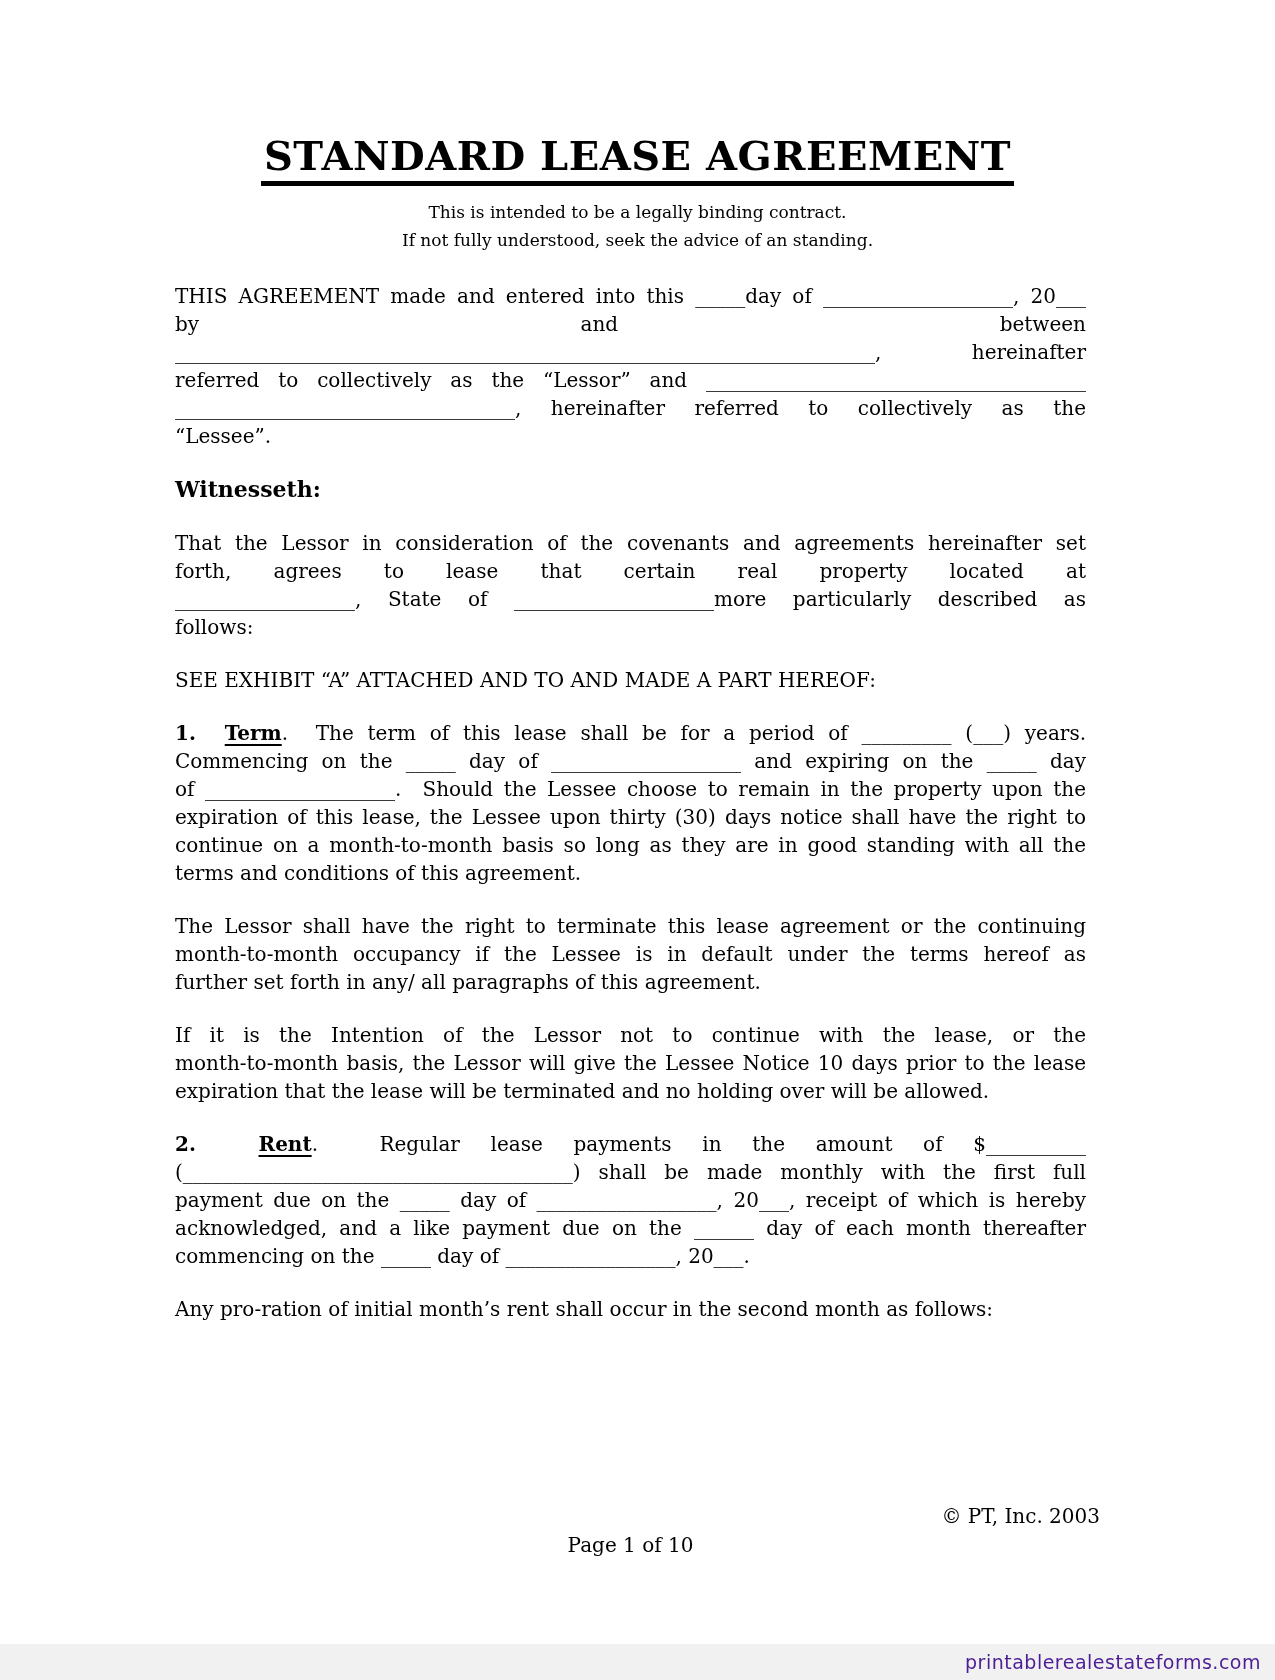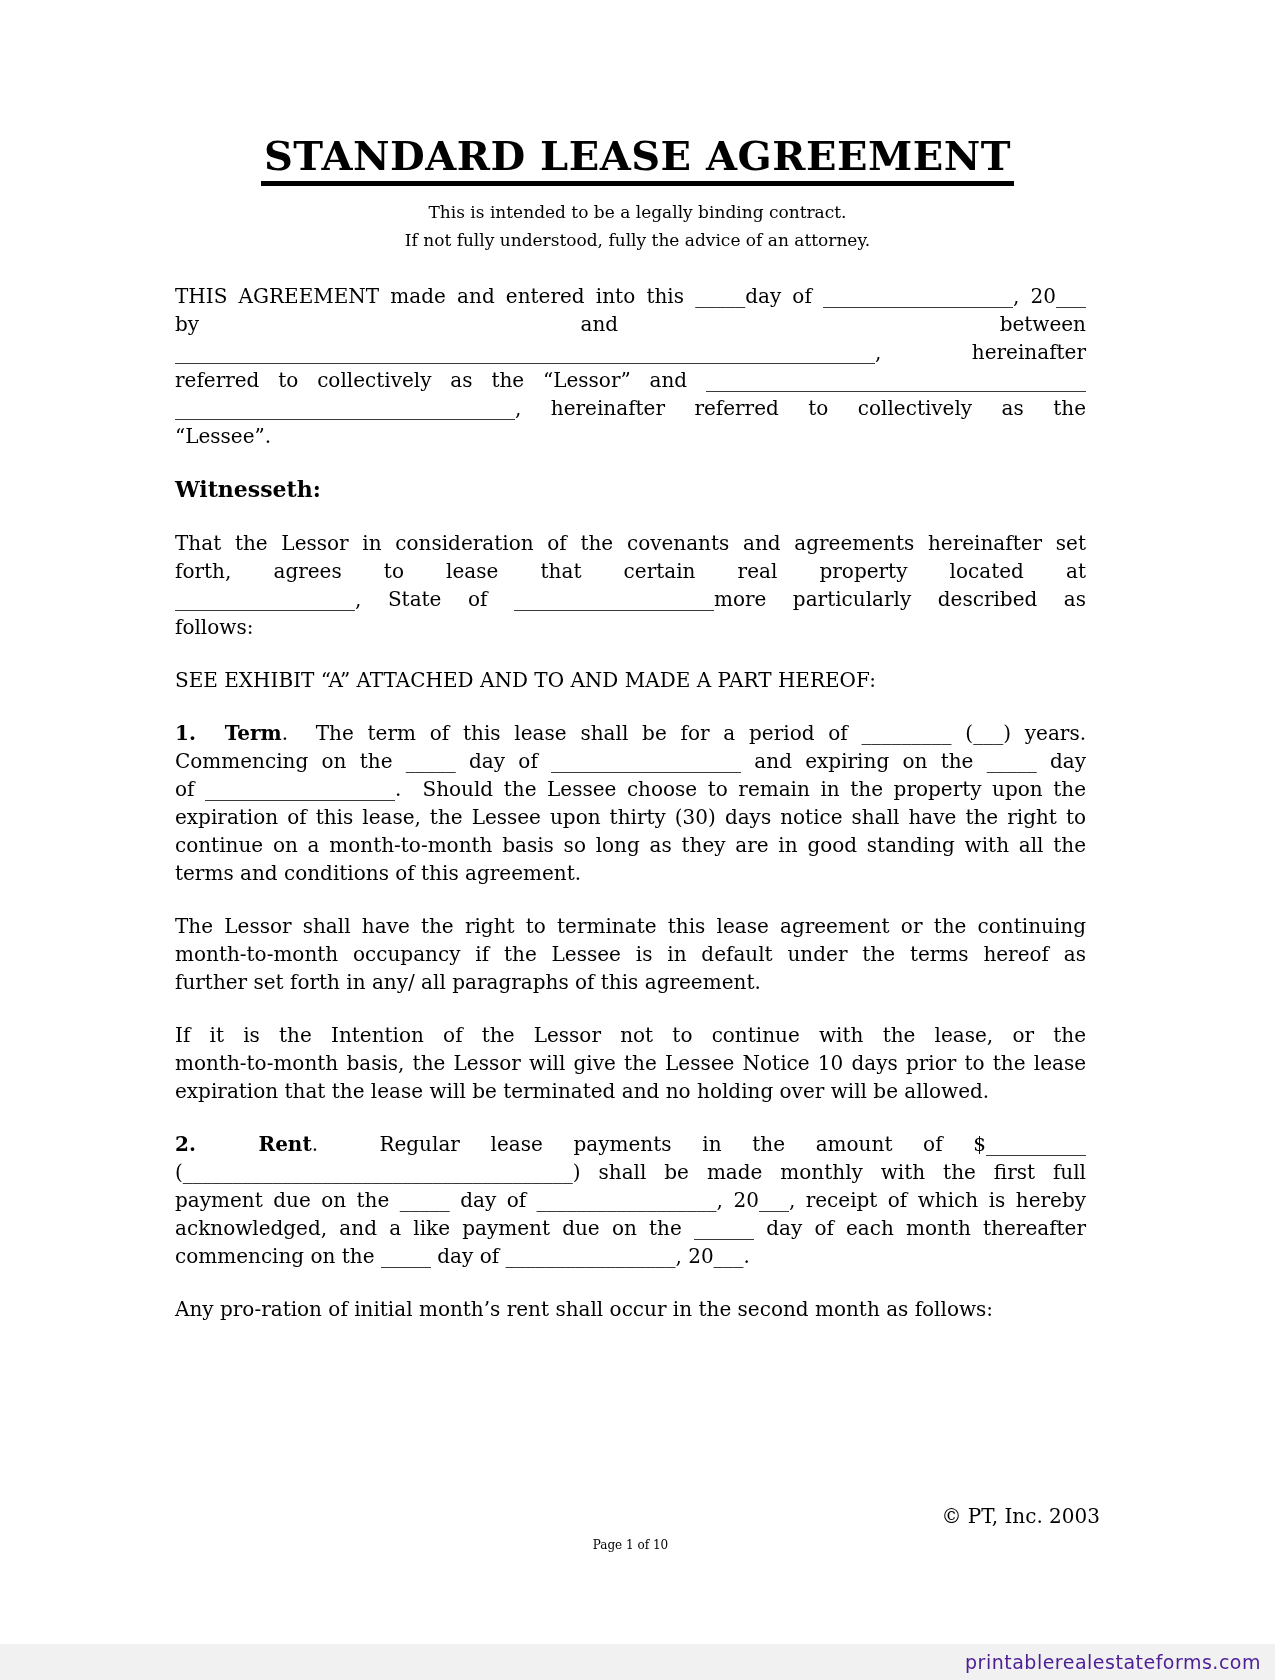--- a/index.html
+++ b/index.html
@@ -39,37 +39,37 @@
     line-height: 28px;
   }
   .para + .para { margin-top: 25px; }
   .para.heading { font-size: 22px; }
   .line {
     text-align: justify;
     text-justify: inter-word;
   }
   .line.stretch { text-align-last: justify; }
   .b { font-weight: bold; }
-  .u { text-decoration-thickness: 2px; text-underline-offset: 4px; }
+  .u { text-decoration: underline; text-decoration-thickness: 2px; text-underline-offset: 4px; }
   .footer-copyright {
     position: absolute;
     top: 1502px;
     left: 189px;
     width: 911px;
     text-align: right;
     font-size: 20px;
     line-height: 28px;
   }
   .footer-page {
     position: absolute;
     top: 1531px;
     left: 175px;
     width: 911px;
     text-align: center;
-    font-size: 12px;
+    font-size: 20px;
     line-height: 28px;
   }
   .watermark-bar {
     position: absolute;
     left: 0; right: 0; bottom: 0;
     height: 36px;
     background: #f1f1f1;
     text-align: right;
     box-sizing: border-box;
     padding-right: 14px;
@@ -84,21 +84,21 @@
 <body>
 
 <div class="page">
 
   <h1 class="doc-title">
     <span class="title-underline">STANDARD LEASE AGREEMENT</span>
   </h1>
 
   <div class="subtitle">
     <div>This is intended to be a legally binding contract.</div>
-    <div>If not fully understood, fully the advice of an attorney.</div>
+    <div>If not fully understood, seek the advice of an standing.</div>
   </div>
 
   <div class="doc-body">
       <div class="para">
         <div class="line stretch"><span>THIS AGREEMENT made and entered into this _____day of ___________________, 20___</span></div>
         <div class="line stretch"><span>by and between</span></div>
         <div class="line stretch"><span>______________________________________________________________________, hereinafter</span></div>
         <div class="line stretch"><span>referred to collectively as the “Lessor” and ______________________________________</span></div>
         <div class="line stretch"><span>__________________________________, hereinafter referred to collectively as the</span></div>
         <div class="line"><span>“Lessee”.</span></div>

